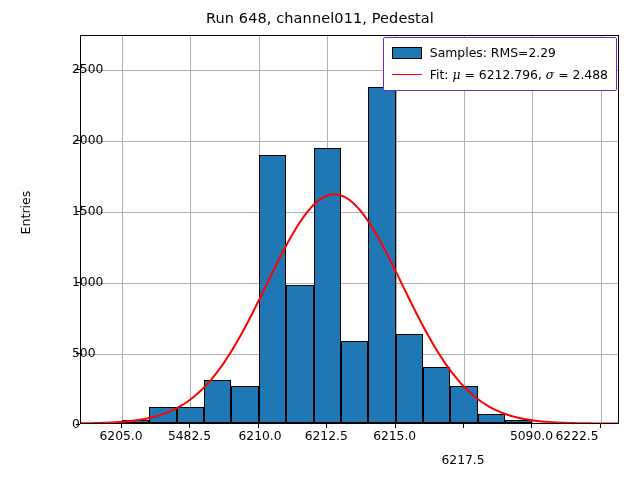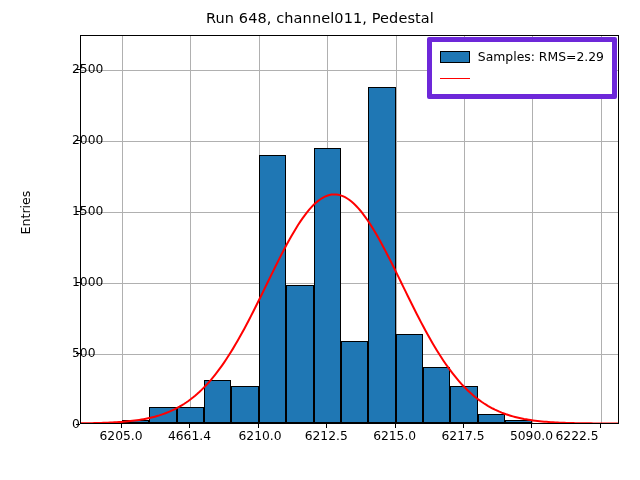--- a/index.html
+++ b/index.html
@@ -52,21 +52,21 @@
   }
   #ylabel{
     position:absolute;left:-75px;top:205px;width:200px;text-align:center;
     font-size:12.6px;color:#000;transform:rotate(-90deg);
     transform-origin:center center;
   }
 
   
   #legend{
     position:absolute;right:1px;top:1px;
-    background:#ffffff;border:5px solid #6d28d9;border-radius:2px;
+    background:#ffffff;border:1px solid #6d28d9;border-radius:2px;
     padding:5px 8px 6px 8px;box-sizing:border-box;
     font-size:12.4px;color:#000;
   }
   .legend-row{display:flex;align-items:center;height:19px;}
   .legend-row + .legend-row{margin-top:3px;}
   .legend-swatch-patch{
     width:30px;height:12px;background:#1f77b4;border:1.1px solid #000;
     box-sizing:border-box;margin-right:8px;flex:none;
   }
   .legend-swatch-line{
@@ -122,37 +122,38 @@
       </svg>
     </div>
 
     <div id="legend">
       <div class="legend-row">
         <span class="legend-swatch-patch"></span>
         <span class="legend-text">Samples: RMS=2.29</span>
       </div>
       <div class="legend-row">
         <span class="legend-swatch-line"></span>
+        <span class="legend-text"><span>Fit: </span><span class="mi">μ</span><span> = 6212.796, </span><span class="mi">σ</span><span> = 2.488</span></span>
       </div>
     </div>
   </div>
 
   <div id="xticks">
       <div class="xtick-mark" style="left: 121.041px;"></div>
       <div class="xtick-label" style="left: 121.041px;">6205.0</div>
       <div class="xtick-mark" style="left: 189.442px;"></div>
-      <div class="xtick-label" style="left: 189.442px;">4661.4</div>
+      <div class="xtick-label" style="left: 189.442px;">5482.5</div>
       <div class="xtick-mark" style="left: 257.843px;"></div>
       <div class="xtick-label" style="left: 260px;">6210.0</div>
       <div class="xtick-mark" style="left: 326.244px;"></div>
       <div class="xtick-label" style="left: 326.244px;">6212.5</div>
       <div class="xtick-mark" style="left: 394.645px;"></div>
       <div class="xtick-label" style="left: 394.645px;">6215.0</div>
       <div class="xtick-mark" style="left: 463.046px;"></div>
-      <div class="xtick-label" style="left: 463.046px;">6217.5</div>
+      <div class="xtick-label" style="left: 463.046px; margin-top: 24px;">6217.5</div>
       <div class="xtick-mark" style="left: 531.447px;"></div>
       <div class="xtick-label" style="left: 531.447px;">5090.0</div>
       <div class="xtick-mark" style="left: 599.848px;"></div>
       <div class="xtick-label" style="left: 577px;">6222.5</div>
     </div>
   <div id="yticks">
       <div class="ytick-mark" style="top: 424px;"></div>
       <div class="ytick-label" style="top: 424px; width: 0px; transform: translateY(-50%) translateX(-100%); left: 72px;">0</div>
       <div class="ytick-mark" style="top: 353.015px;"></div>
       <div class="ytick-label" style="top: 353.015px; width: 0px; transform: translateY(-50%) translateX(-100%); left: 72px;">500</div>

